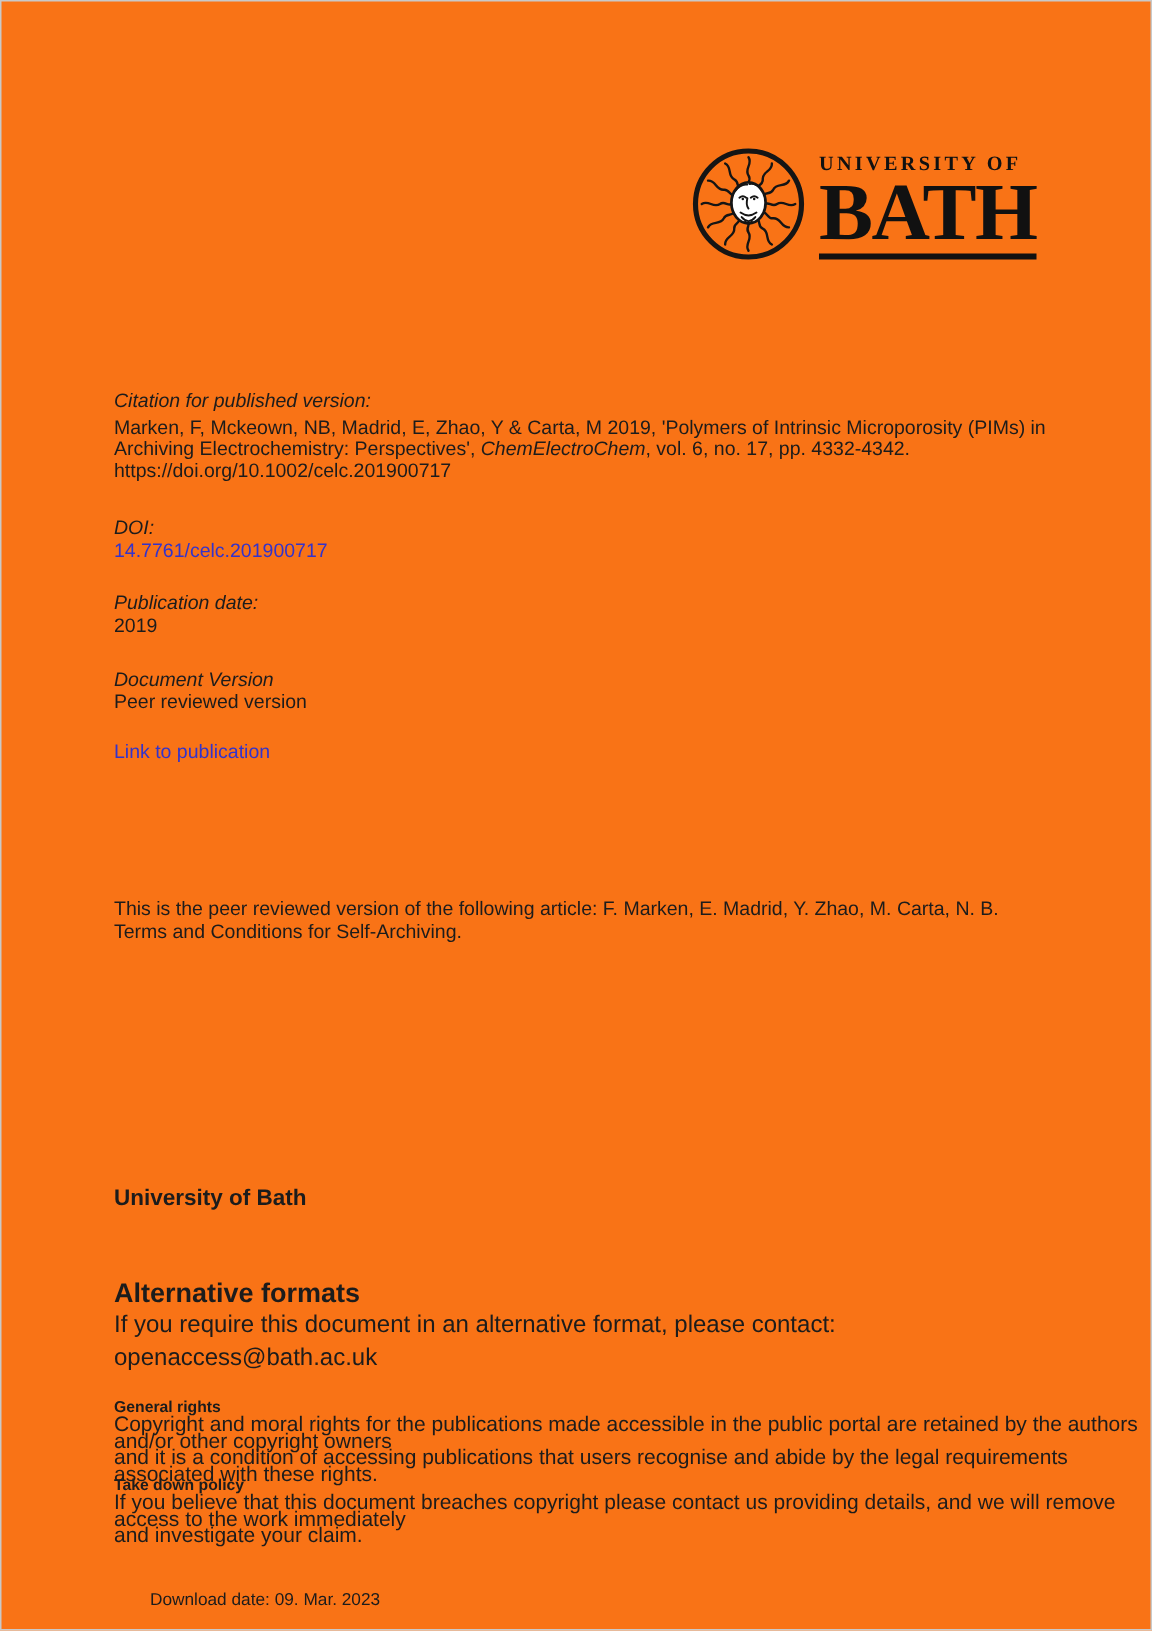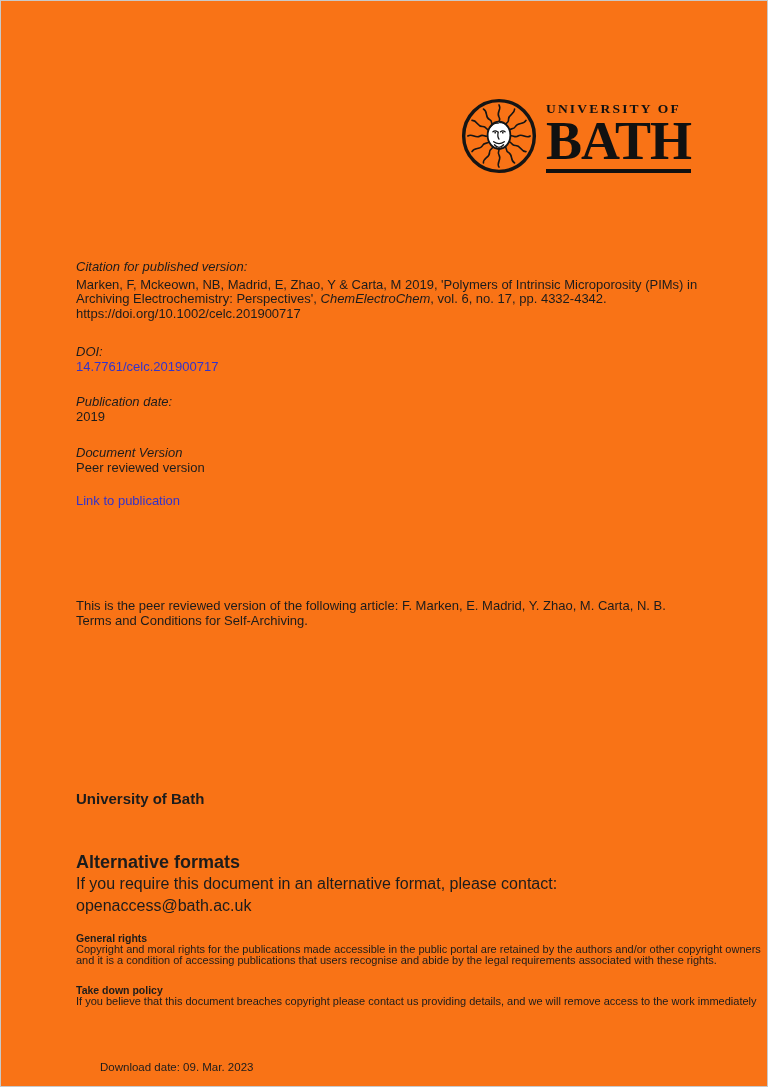--- a/index.html
+++ b/index.html
@@ -29,21 +29,21 @@
 
   
   .small  { font-size:13px; line-height:14.6px; }
   .italic { font-style:italic; }
   .link   { color:#3333cc; text-decoration:none; cursor:pointer; }
   .w640   { width:648px; }
   .uob-heading { font-size:15px; font-weight:bold; }
   .alt-heading { font-size:18px; font-weight:bold; line-height:21px; }
   .alt-body    { font-size:16px; line-height:22px; }
   .fine-heading { font-size:10.5px; font-weight:bold; line-height:11px; }
-  .fine-body    { font-size:11px; line-height:11px; }
+  .fine-body    { font-size:14px; line-height:11px; }
   .footer-text  { font-size:11.5px;margin-left:24px; }
 </style>
 </head>
 <body>
 
 <div class="page">
 
   <div class="logo">
     <svg class="crest" width="76" height="78" viewBox="0 0 100 100" aria-hidden="true">
       <defs>
@@ -126,17 +126,18 @@
 
   <div class="abs" style="top:932px;">
     <div class="fine-heading">General rights</div>
     <div class="fine-body">Copyright and moral rights for the publications made accessible in the public portal are retained by the authors and/or other copyright owners</div>
     <div class="fine-body">and it is a condition of accessing publications that users recognise and abide by the legal requirements associated with these rights.</div>
   </div>
 
   <div class="abs" style="top:984px;">
     <div class="fine-heading">Take down policy</div>
     <div class="fine-body">If you believe that this document breaches copyright please contact us providing details, and we will remove access to the work immediately</div>
+    <div class="fine-body">and investigate your claim.</div>
   </div>
 
   <div class="abs footer-text" style="top:1060px;">Download date: 09. Mar. 2023</div>
 
 </div>
 
 </body></html>

